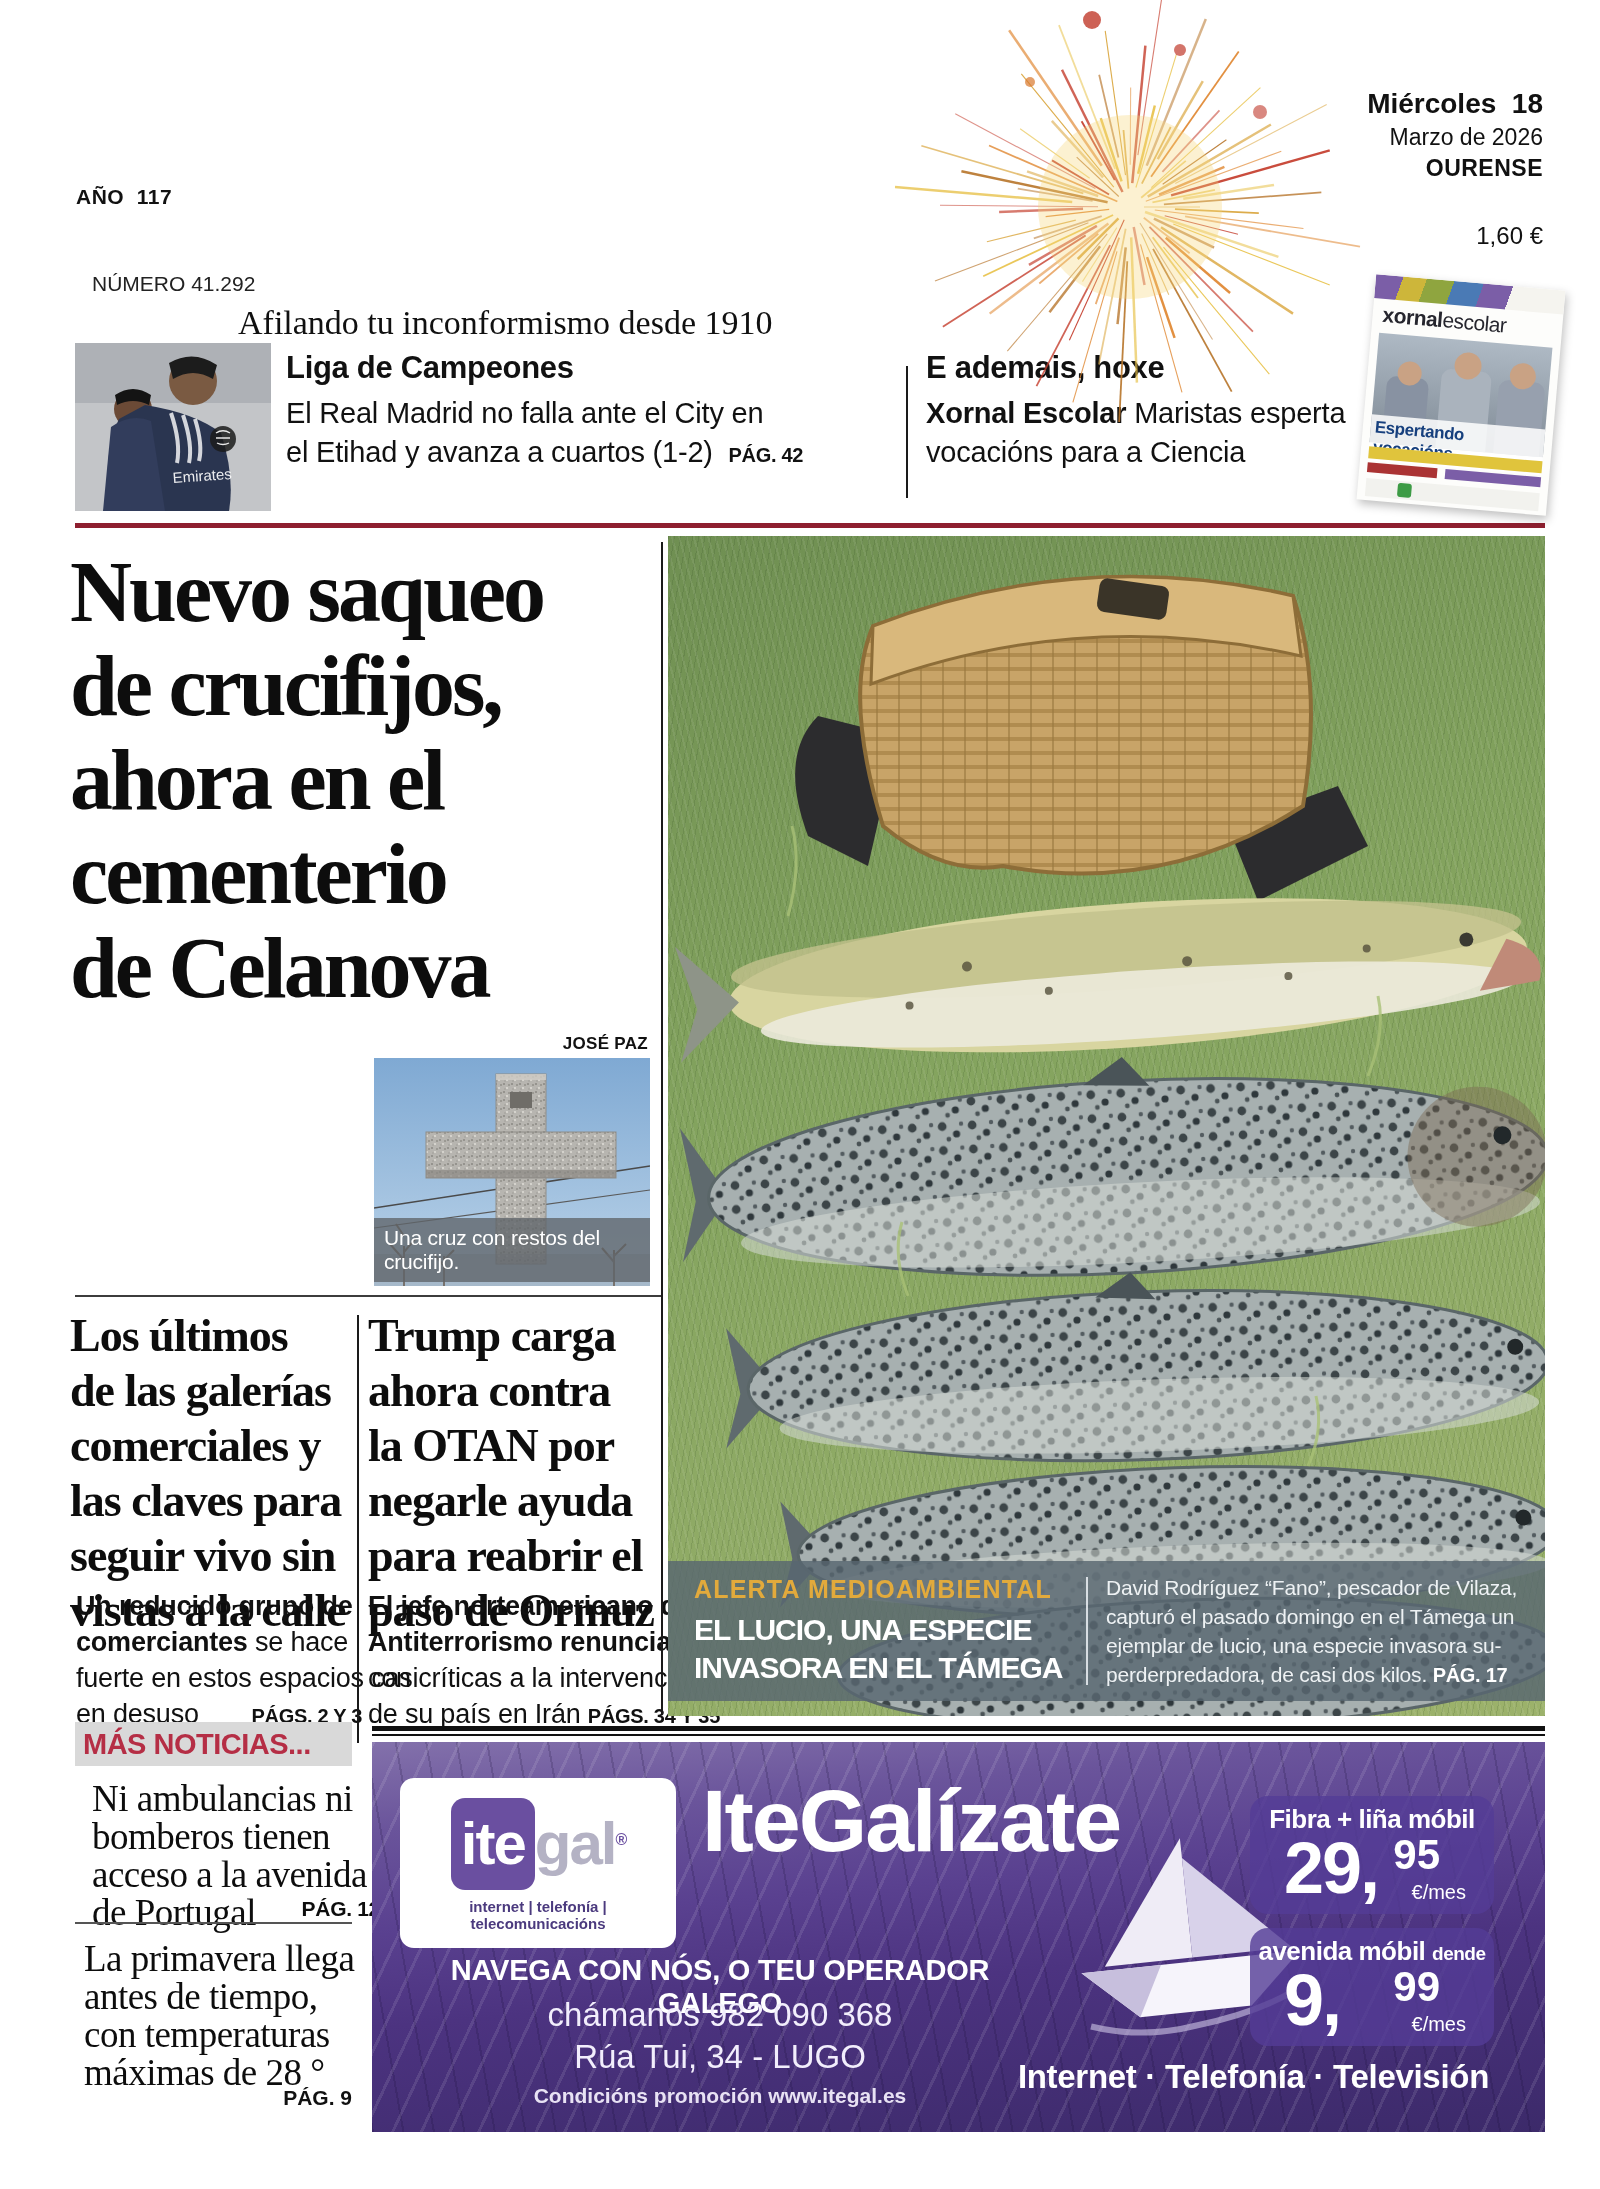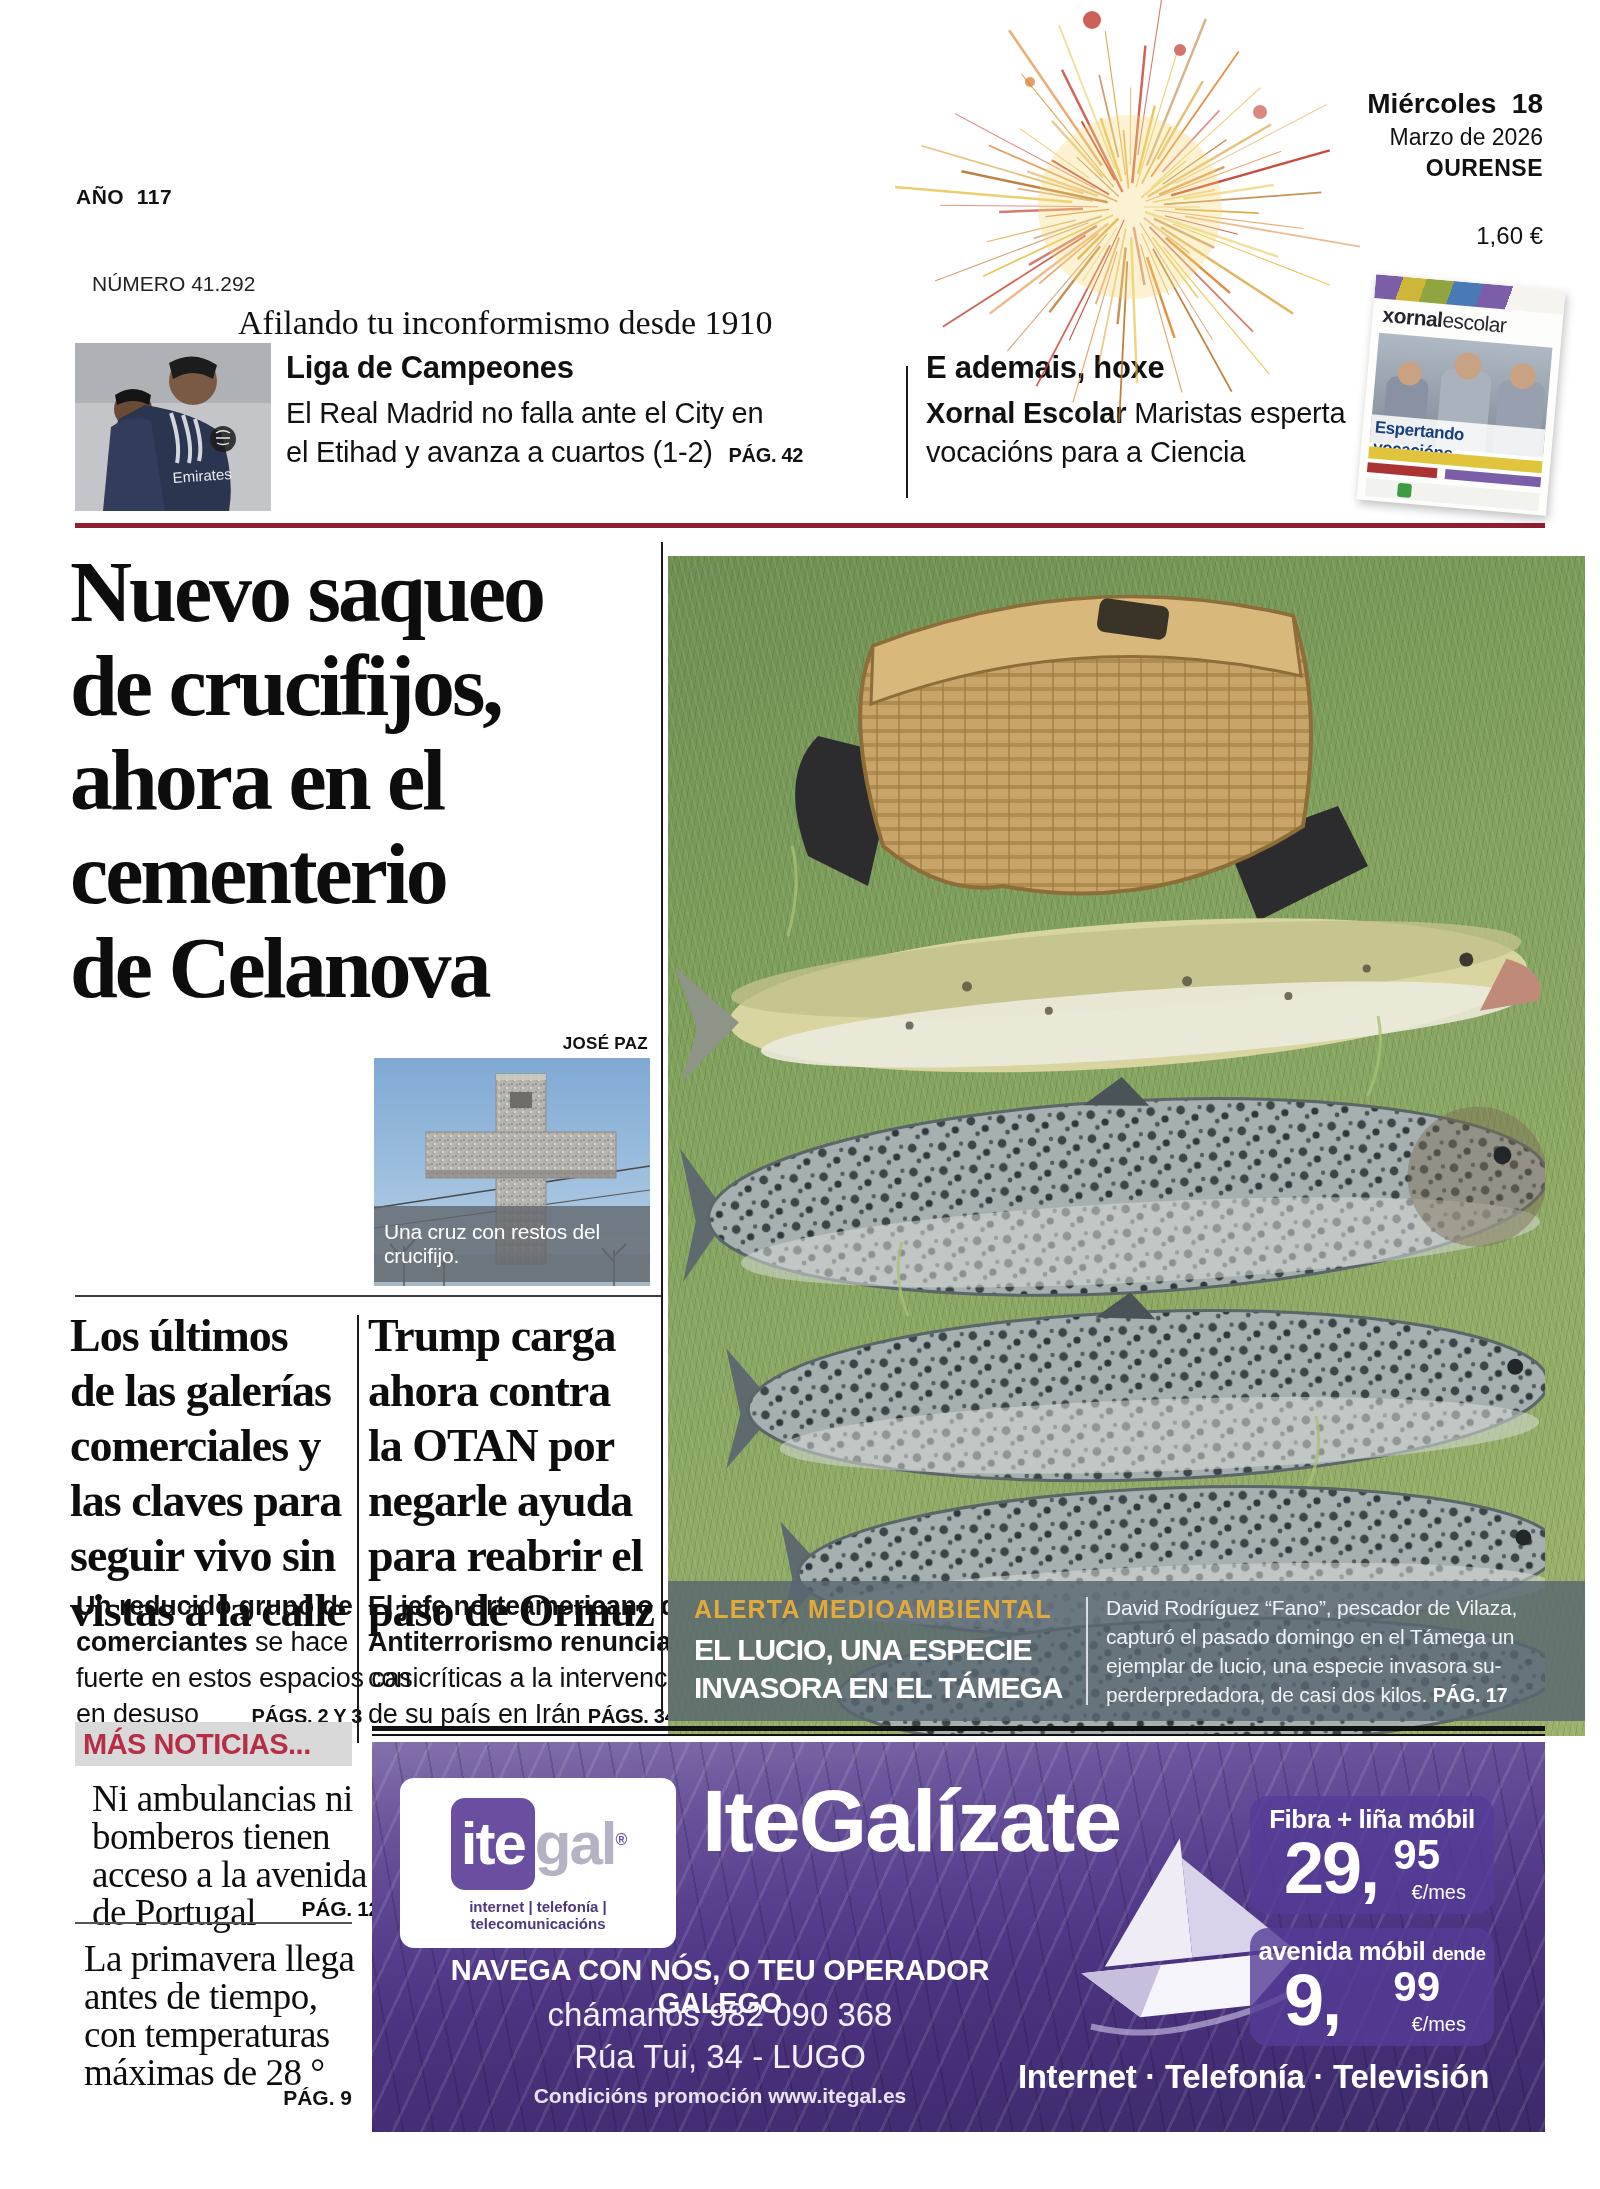--- a/index.html
+++ b/index.html
@@ -60,39 +60,39 @@
   .thumb .rec{position:absolute;left:40px;bottom:6px;width:14px;height:14px;background:#3d9b45;border-radius:3px;}
 
   .red-rule{left:75px;top:523px;width:1470px;height:5px;background:#8e1f2f;}
 
   
   .main-head{left:70px;top:545px;width:600px;font-family:"Liberation Serif",serif;
              font-weight:bold;font-size:86px;line-height:94px;letter-spacing:-3px;color:#0d0d0d;}
   .credit{left:380px;top:1034px;width:268px;text-align:right;font-size:17px;font-weight:bold;letter-spacing:.3px;}
   .cross-photo{left:374px;top:1058px;width:276px;height:228px;overflow:hidden;}
   .cross-cap{position:absolute;left:0;right:0;bottom:4px;background:rgba(95,100,105,.78);
-             color:#fff;font-size:21px;padding:14px 10px;letter-spacing:-.2px;}
+             color:#fff;font-size:21px;padding:8px 10px;letter-spacing:-.2px;}
   .main-lead{left:76px;top:1064px;width:292px;height:224px;font-size:27px;line-height:37px;letter-spacing:-.2px;}
   .main-lead .page-num{position:absolute;right:4px;bottom:2px;font-size:21px;}
   .hdiv2{left:75px;top:1295px;width:588px;height:2px;background:#3c3c3c;}
 
   .col-head{font-family:"Liberation Serif",serif;font-weight:bold;font-size:46px;
             line-height:55px;letter-spacing:-1px;color:#0d0d0d;}
   .col1-head{left:70px;top:1308px;width:300px;}
   .col2-head{left:368px;top:1308px;width:300px;}
   .col-lead{font-size:27px;line-height:36px;letter-spacing:-.2px;}
   .col1-lead{left:76px;top:1588px;width:286px;height:152px;}
   .col1-lead .page-num{position:absolute;right:0;bottom:6px;}
   .col2-lead{left:368px;top:1588px;width:300px;}
   .col-vdiv{left:357px;top:1315px;width:2px;height:428px;background:#1a1a1a;}
   .main-vdiv{left:661px;top:542px;width:2px;height:1172px;background:#1a1a1a;}
 
   
-  .fish-photo{left:668px;top:556px;width:877px;height:1180px;overflow:hidden;
-      background:linear-gradient(160deg,#6f8f52,#83a35e 40%,#90ab66 70%,#9cb26b);padding-left:40px;}
+  .fish-photo{left:668px;top:536px;width:877px;height:1180px;overflow:hidden;
+      background:linear-gradient(160deg,#6f8f52,#83a35e 40%,#90ab66 70%,#9cb26b);}
   .fish-photo .grass{position:absolute;inset:0;
       background:repeating-linear-gradient(75deg,rgba(255,255,255,.07) 0 2px,transparent 2px 7px),
                  repeating-linear-gradient(100deg,rgba(35,60,25,.14) 0 1px,transparent 1px 6px);}
   .overlay{position:absolute;left:0;right:0;top:1025px;height:140px;background:rgba(88,102,112,.82);}
   .ov-kicker{position:absolute;left:26px;top:14px;color:#e2aa3c;font-weight:bold;
              font-size:25px;letter-spacing:1.2px;}
   .ov-title{position:absolute;left:26px;top:50px;color:#fff;font-weight:bold;
             font-size:30px;line-height:38px;letter-spacing:-1px;}
   .ov-vdiv{position:absolute;left:418px;top:16px;height:108px;width:2px;background:rgba(235,240,244,.85);}
   .ov-body{position:absolute;left:438px;top:12px;right:8px;color:#eef2f4;

